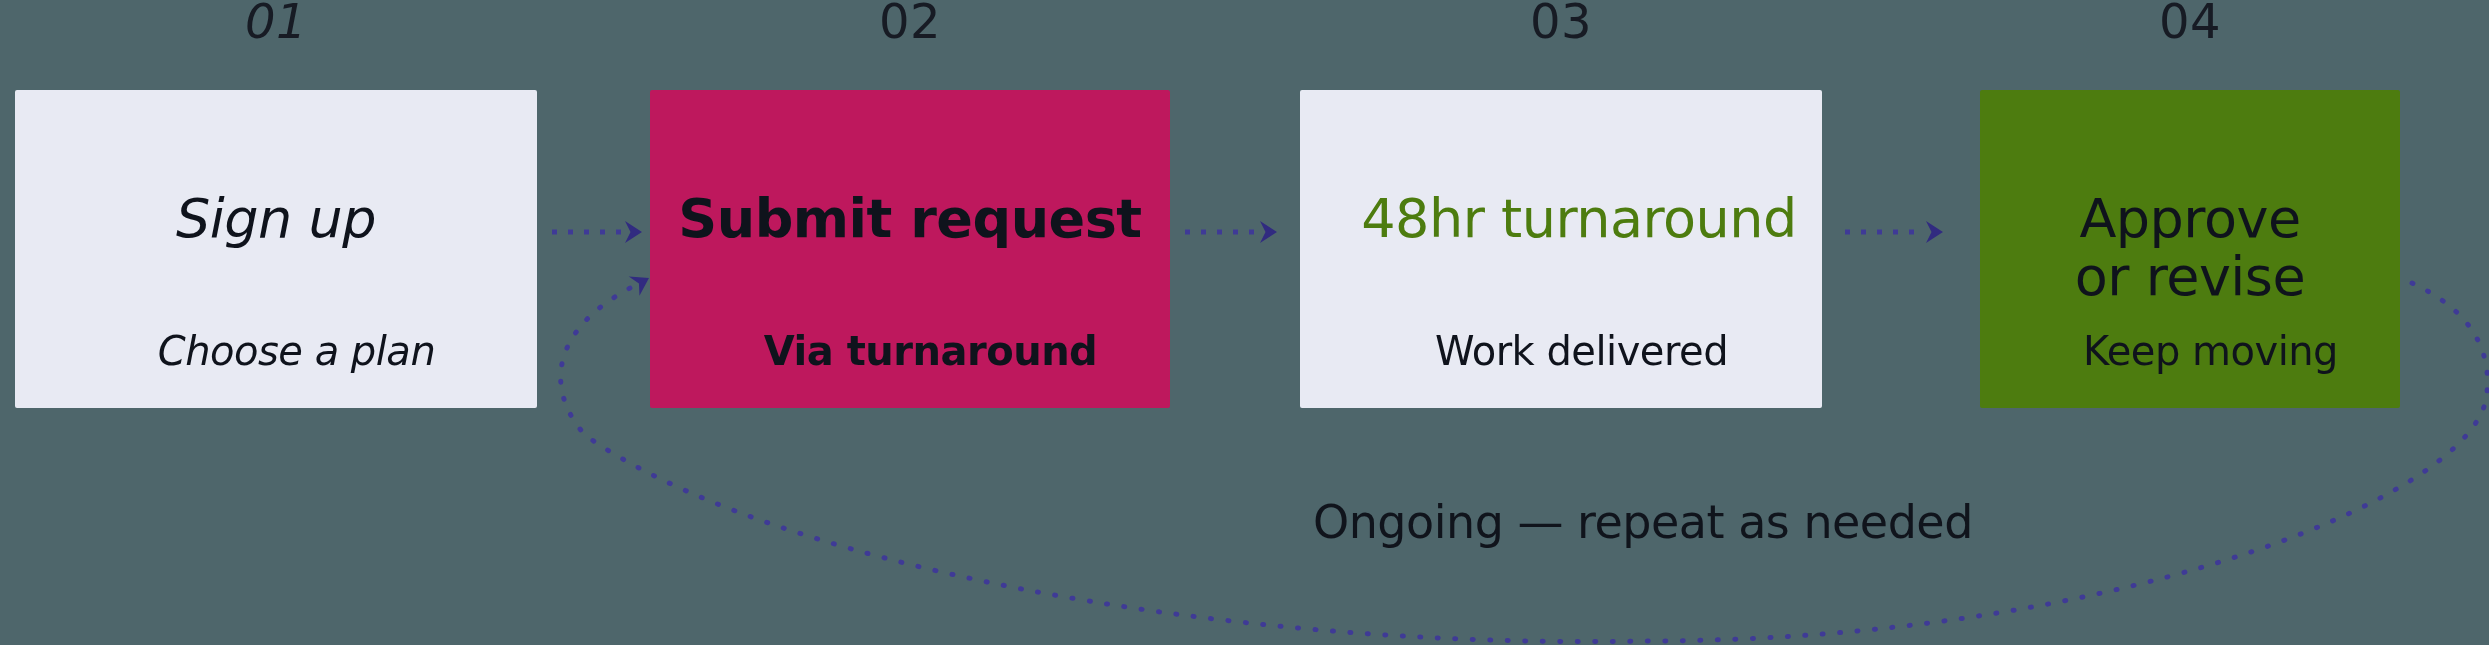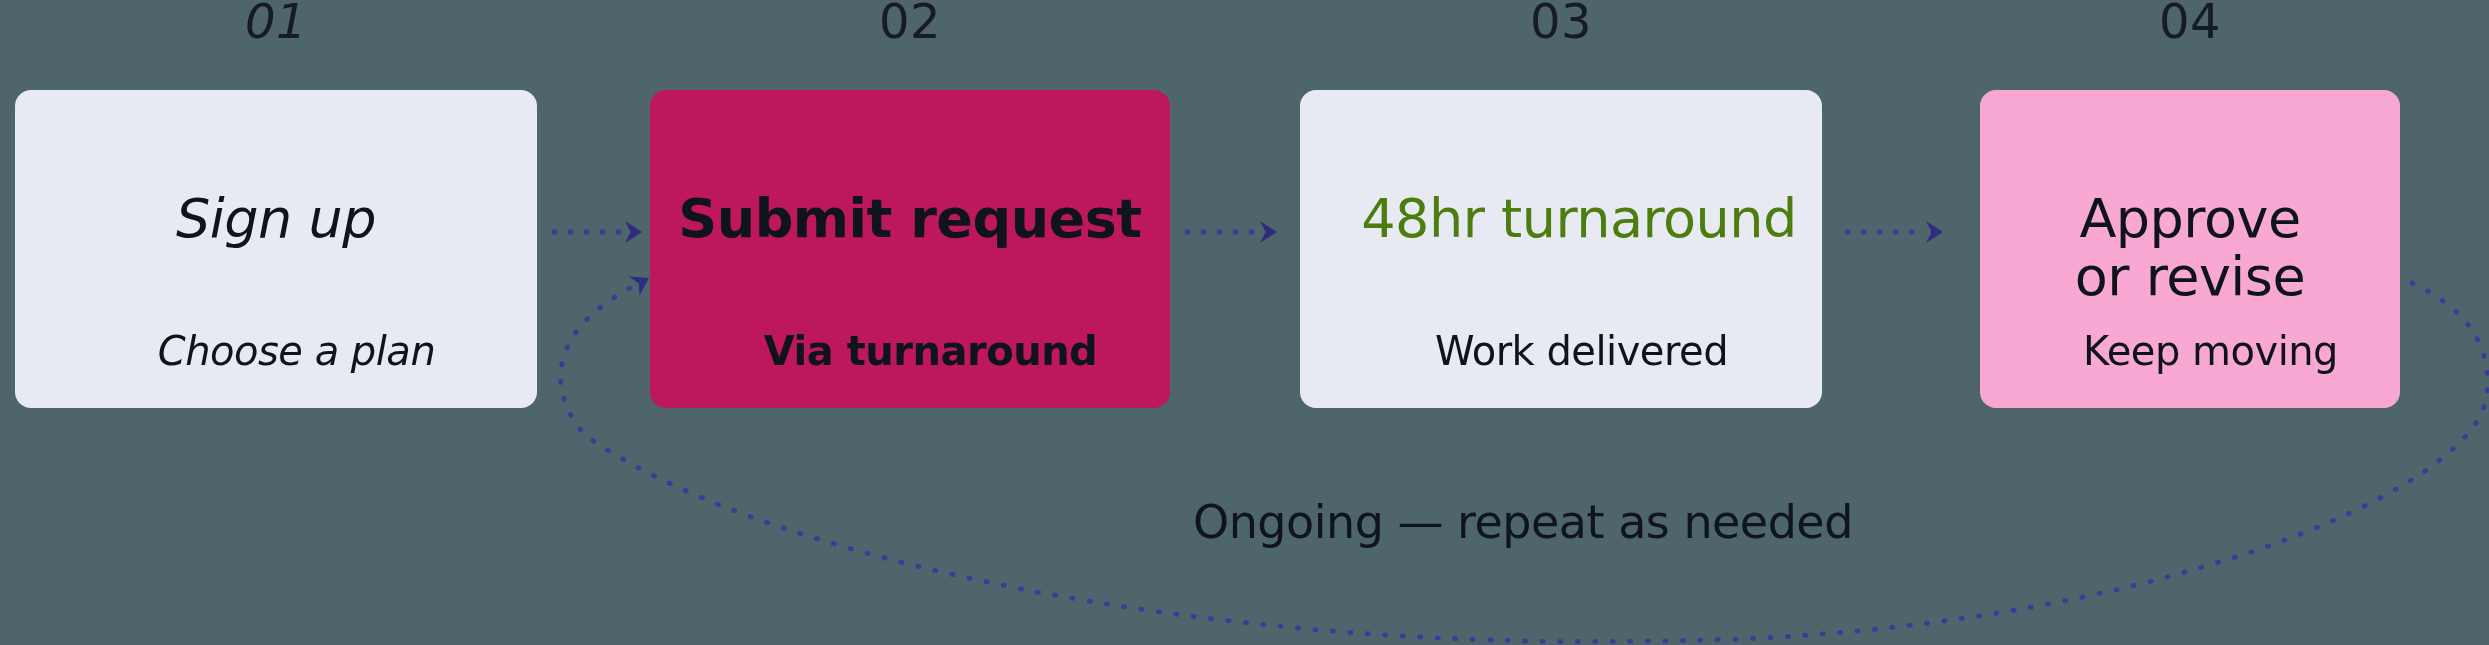--- a/index.html
+++ b/index.html
@@ -16,38 +16,38 @@
   .step-3{left:1300px;width:522px;}
   .step-4{left:1980px;width:420px;}
   .step-number{
     position:absolute;top:-5px;left:0;right:0;
     text-align:center;
     font-size:48px;line-height:52px;
     letter-spacing:0.5px;
   }
   .card{
     position:absolute;top:90px;left:0;right:0;height:318px;
-    border-radius:16px;
+    border-radius:2px;
   }
   .card-title{
     position:absolute;top:100px;left:0;right:0;
     text-align:center;
     font-size:54px;line-height:58px;
     letter-spacing:-0.5px;
     white-space:pre-line;
   }
   .card-subtitle{
     position:absolute;top:238px;left:0;right:0;
     text-align:center;
     font-size:40px;line-height:46px;
     letter-spacing:-0.5px;
     padding-left:41px;
   }
   .loop-label{
-    position:absolute;left:1193px;top:496px;
+    position:absolute;left:1313px;top:496px;
     font-size:46px;line-height:52px;
     letter-spacing:-0.5px;
     white-space:nowrap;
   }
 </style>
 </head>
 <body>
 
 <div class="stage" style="background: rgb(78, 102, 107);">
 
@@ -89,21 +89,21 @@
   <div class="step step-3">
     <div class="step-number" style="color: rgb(23, 27, 36);">03</div>
     <div class="card" style="background: rgb(232, 234, 243);">
       <div class="card-title" style="color: #4d7c0f; margin-left: 36px;">48hr turnaround</div>
       <div class="card-subtitle" style="color: rgb(15, 19, 28);">Work delivered</div>
     </div>
   </div>
 
   <div class="step step-4">
     <div class="step-number" style="color: rgb(23, 27, 36);">04</div>
-    <div class="card" style="background: #f9a8d4;">
+    <div class="card" style="background: #4d7c0f;">
       <div class="card-title" style="color: rgb(15, 19, 28);">Approve
 or revise</div>
       <div class="card-subtitle" style="color: rgb(15, 19, 28); text-align: center;">Keep moving</div>
     </div>
   </div>
 
   <div class="loop-label" style="color: rgb(16, 20, 28);">Ongoing — repeat as needed</div>
 
 </div>
 

